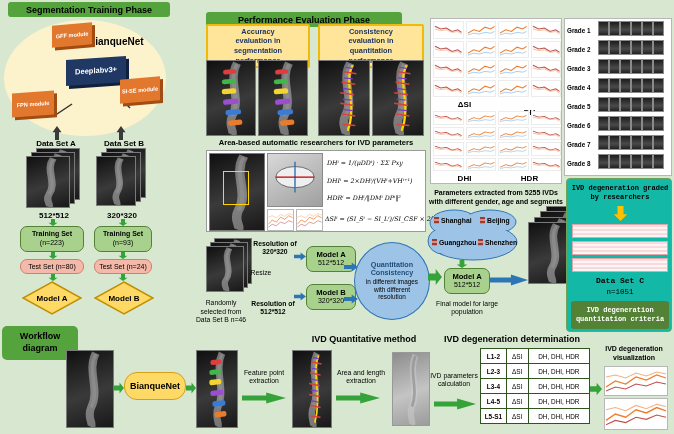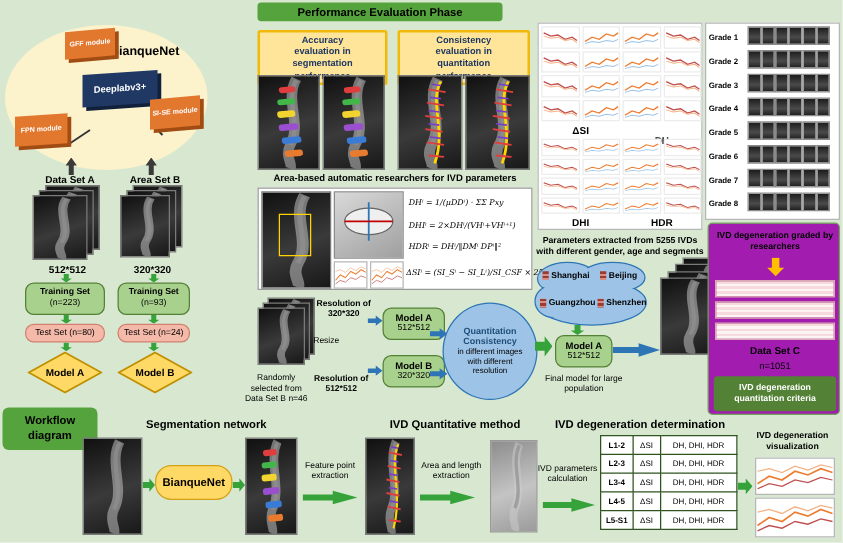--- a/index.html
+++ b/index.html
@@ -23,60 +23,61 @@
   .navy{background:#1f3864;box-shadow:3px 3px 0 #11213c;}
   .plotpanel{background:#fff;border:1px solid #b7b7b7;}
   .plotgrid{position:absolute;display:grid;grid-template-columns:1fr 1fr;grid-auto-rows:1fr;gap:2px;}
   .plotcell{border:1px solid #ececec;background:#fff;overflow:hidden;}
   .plotcell svg{width:100%;height:100%;display:block;}
   .plbl{font-weight:bold;font-size:8px;}
   .gradep{background:#fff;border:1px solid #b7b7b7;display:flex;flex-direction:column;justify-content:space-evenly;padding:1px 2px;}
   .graderow{display:flex;align-items:center;gap:1px;height:17px;}
   .gradelabel{width:30px;font-weight:bold;font-size:6.3px;flex:none;}
   .thumb{width:11px;height:15px;background:linear-gradient(180deg,#1c1c1c,#4a4a4a 60%,#222);border:1px solid #8a8a8a;flex:none;display:inline-block;}
-  .frame{background:#a21caf;border:1px solid #6fa35a;border-radius:4px;}
+  .frame{background:#14b8a6;border:1px solid #6fa35a;border-radius:4px;font-family:Liberation Mono, monospace;}
   .strip{position:absolute;background:repeating-linear-gradient(180deg,#f6dadc 0 2px,#fdf4f4 2px 4px);border:1px solid #dba9ad;}
   .criteria{background:#538135;color:#fff;font-weight:bold;font-size:7px;border-radius:3px;line-height:1.3;}
   .wtable{border-collapse:collapse;background:#fff;}
   .wtable td{border:1px solid #2f5420;font-size:6.4px;padding:0 2px;text-align:center;height:15px;}
   .wtable td:first-child{font-weight:bold;}
   .formula{position:absolute;font-family:"DejaVu Serif",serif;font-style:italic;font-size:6.3px;white-space:nowrap;}
   .note{font-size:6.8px;line-height:1.25;}
   .noteb{font-weight:bold;font-size:7px;line-height:1.3;}
   .city{position:absolute;font-size:6.8px;font-weight:bold;display:flex;align-items:center;gap:2px;}
   .bld{display:inline-block;width:5px;height:7px;background:repeating-linear-gradient(180deg,#9c3b2f 0 2px,#d98d84 2px 3.5px);}
   .squig{background:#fff;border:1px solid #b7b7b7;overflow:hidden;}
   .squig svg{width:100%;height:100%;display:block;}
 </style>
 </head>
 <body>
 
 <div id="canvas">
 
-  <div class="abs hdr ctr" style="left:206px;top:2px;width:196px;height:15px;">Performance Evaluation Phase</div>
+  <div class="abs hdr ctr" style="left:8px;top:2px;width:162px;height:15px;">Segmentation Training Phase</div>
+  <div class="abs hdr ctr" style="left:206px;top:12px;width:196px;height:15px;">Performance Evaluation Phase</div>
 
   <div class="abs" style="left:4px;top:20px;width:162px;height:116px;background:#fcf2cc;border-radius:50%;"></div>
   <div class="abs" style="left:88px;top:36px;font-weight:bold;font-size:10px;">BianqueNet</div>
   <svg class="abs" style="left:4px;top:20px;" width="162" height="116">
     <g stroke="#333" stroke-width="1.5">
         <line x1="72" y1="48" x2="82" y2="58"></line>
         <line x1="50" y1="96" x2="68" y2="84"></line>
         <line x1="126" y1="88" x2="118" y2="80"></line>
       </g>
   </svg>
   <div class="module orange" style="left:52px;top:24px;width:40px;height:22px;font-size:5.6px;transform:skewY(-5deg);">GFF module</div>
   <div class="module navy" style="left:66px;top:58px;width:60px;height:26px;font-size:7.5px;transform:skewY(-4deg);">Deeplabv3+</div>
   <div class="module orange" style="left:120px;top:78px;width:40px;height:24px;font-size:5.6px;transform:skewY(-5deg);">SI-SE module</div>
   <div class="module orange" style="left:12px;top:92px;width:42px;height:24px;font-size:5.6px;transform:skewY(-4deg);">FPN module</div>
 
   <div class="abs a-u k" style="left:52px;top:126px;width:10px;height:14px;"></div>
   <div class="abs a-u k" style="left:116px;top:126px;width:10px;height:14px;"></div>
 
   <div class="abs ctr" style="left:26px;top:138px;width:60px;height:10px;font-weight:bold;font-size:8px;">Data Set A</div>
-  <div class="abs ctr" style="left:96px;top:138px;width:56px;height:10px;font-weight:bold;font-size:8px;">Area Set B</div>
+  <div class="abs ctr" style="left:96px;top:138px;width:56px;height:10px;font-weight:bold;font-size:8px;">Data Set B</div>
 
   <div class="abs" style="left:26px;top:148px;width:56px;height:60px;">
     <div class="mri" style="left:10px;top:0;width:44px;height:52px;">
         <svg class="dec" viewBox="0 0 40 70" preserveAspectRatio="none">
           <path d="M25,2 C17,18 29,36 21,52 C17,61 23,66 21,70" stroke="#cdcdcd" stroke-width="7" fill="none" opacity="0.5"></path>
           <path d="M25,3 C17,18 29,36 21,52" stroke="#909090" stroke-width="3" fill="none" opacity="0.7"></path>
         </svg>
       </div>
     <div class="mri" style="left:5px;top:4px;width:44px;height:52px;">
         <svg class="dec" viewBox="0 0 40 70" preserveAspectRatio="none">
@@ -606,21 +607,20 @@
     <div class="abs a-d y" style="left:46px;top:27px;width:15px;height:15px;"></div>
     <div class="strip" style="left:5px;top:45px;width:96px;height:14px;"></div>
     <div class="strip" style="left:5px;top:62px;width:96px;height:14px;"></div>
     <div class="strip" style="left:5px;top:79px;width:96px;height:14px;"></div>
     <div class="abs ctr" style="left:2px;top:96px;width:102px;height:11px;font-weight:bold;font-size:8px;">Data Set C</div>
     <div class="abs ctr" style="left:2px;top:108px;width:102px;height:10px;font-size:7.5px;">n=1051</div>
     <div class="abs ctr criteria" style="left:4px;top:122px;width:98px;height:28px;padding:1px 4px;">IVD degeneration quantitation criteria</div>
   </div>
 
   <div class="abs ctr hdr" style="left:2px;top:326px;width:76px;height:34px;border-radius:5px;padding:2px;line-height:1.3;">Workflow diagram</div>
-  <div class="abs ctr" style="left:90px;top:333px;width:150px;height:12px;font-weight:bold;font-size:9px;">Segmentation network</div>
   <div class="abs ctr" style="left:296px;top:333px;width:136px;height:12px;font-weight:bold;font-size:9px;">IVD Quantitative method</div>
   <div class="abs ctr" style="left:434px;top:333px;width:156px;height:12px;font-weight:bold;font-size:9px;">IVD degeneration determination</div>
   <div class="abs ctr noteb" style="left:594px;top:342px;width:80px;height:22px;">IVD degeneration visualization</div>
 
   <div class="mri" style="left:66px;top:350px;width:48px;height:78px;">
       <svg class="dec" viewBox="0 0 40 70" preserveAspectRatio="none">
         <path d="M25,2 C17,18 29,36 21,52 C17,61 23,66 21,70" stroke="#cdcdcd" stroke-width="7" fill="none" opacity="0.5"></path>
         <path d="M25,3 C17,18 29,36 21,52" stroke="#909090" stroke-width="3" fill="none" opacity="0.7"></path>
       </svg>
     </div>

